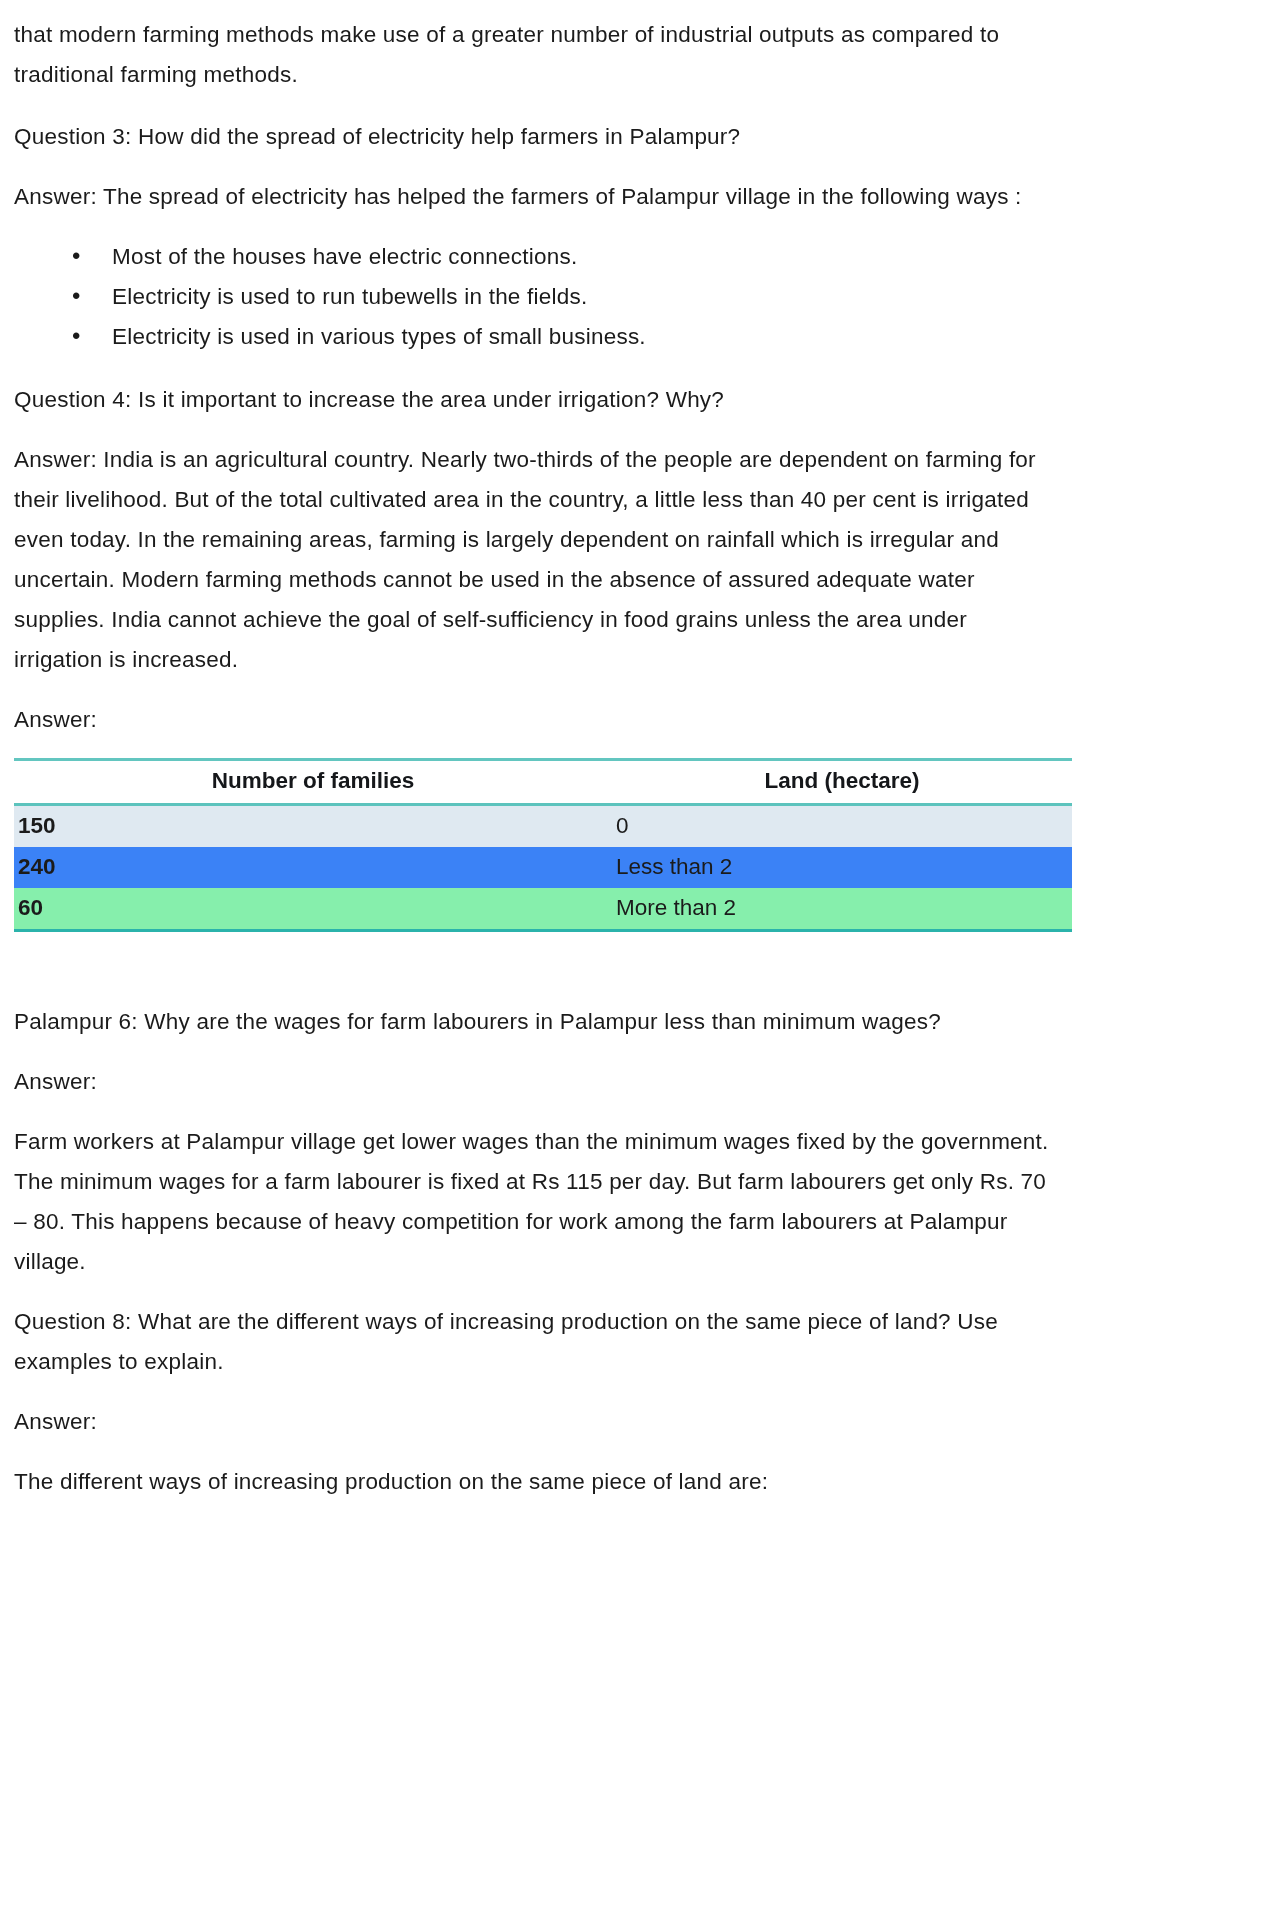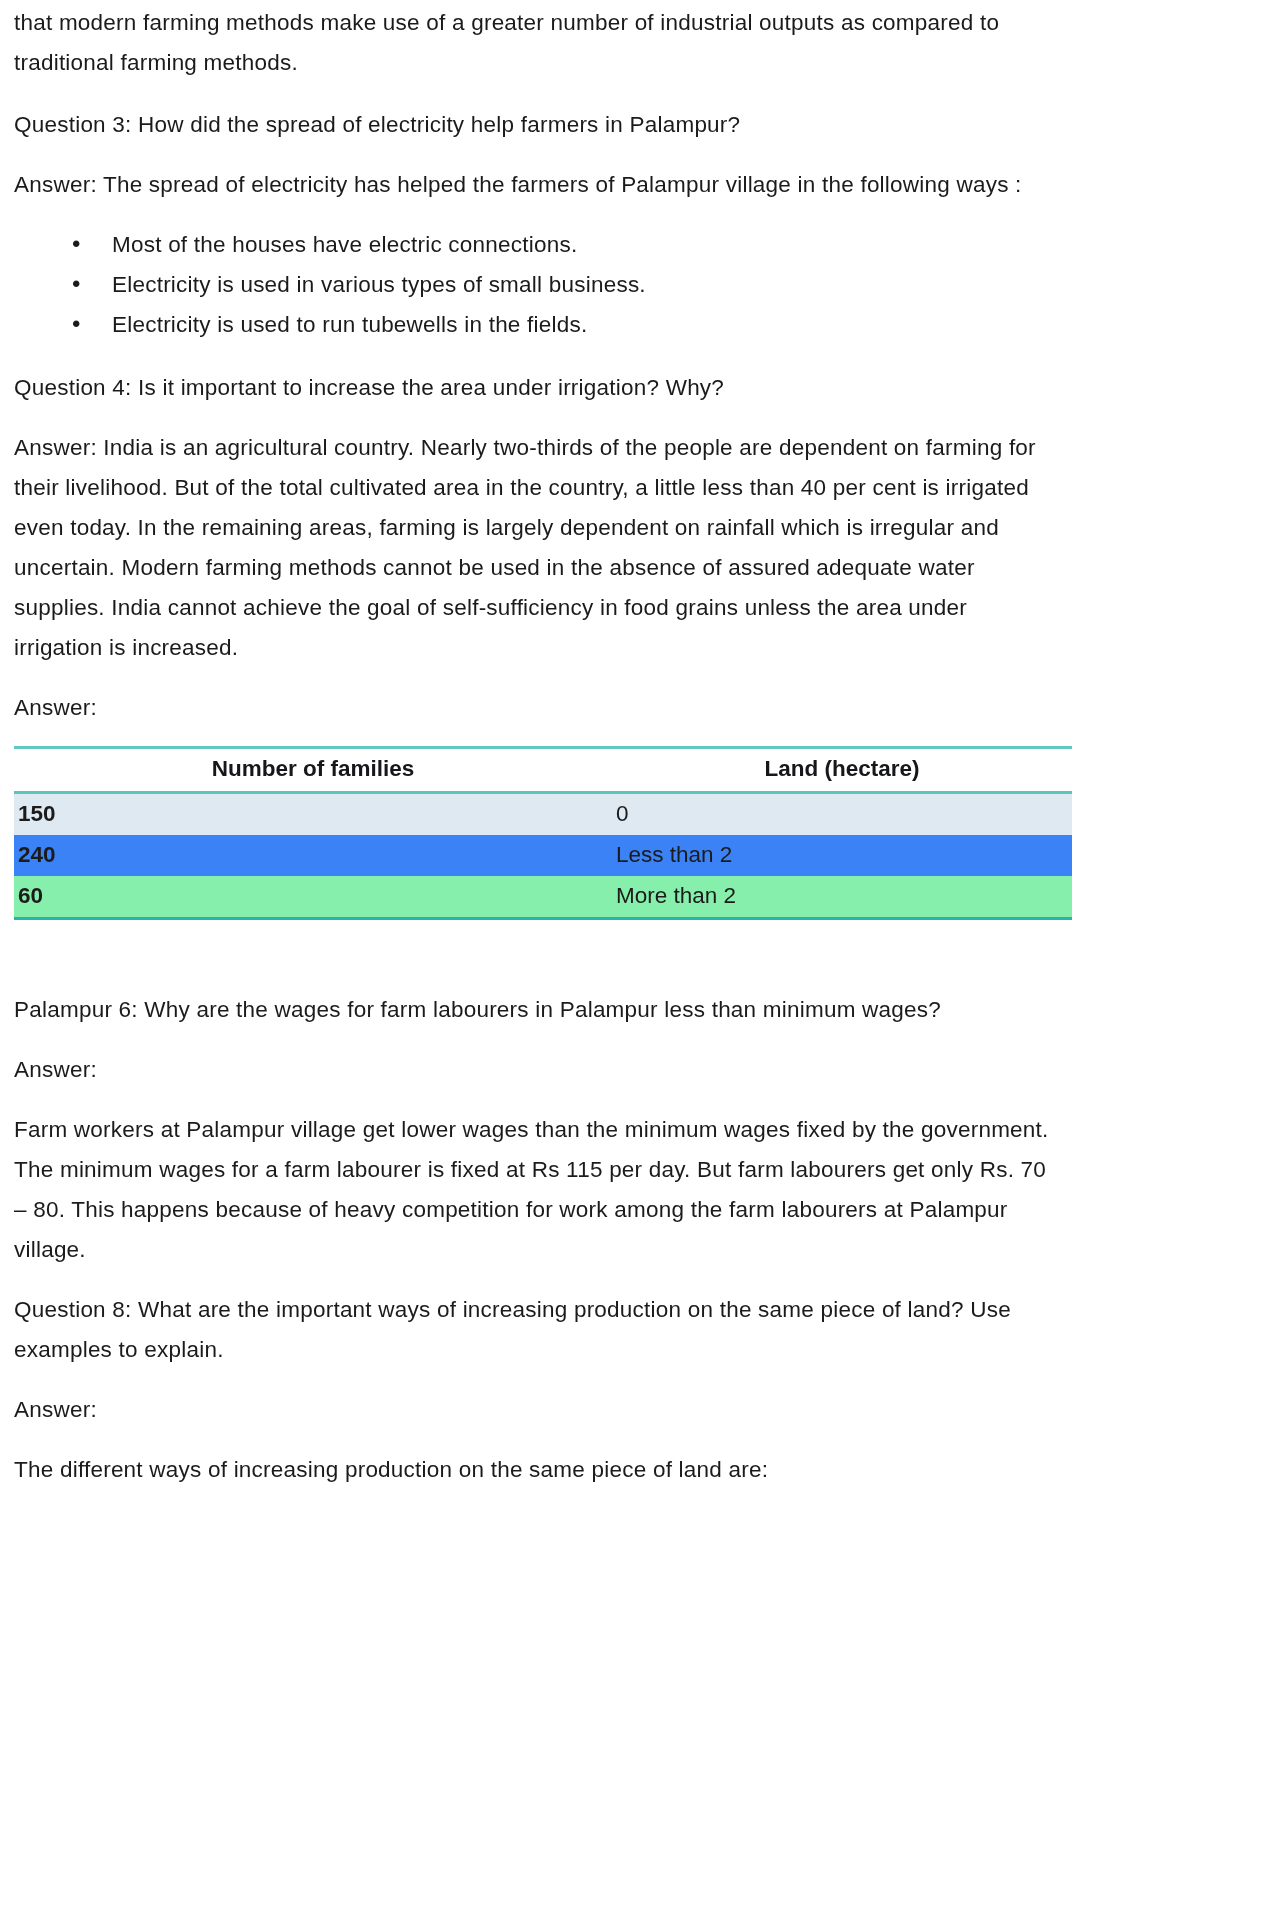--- a/index.html
+++ b/index.html
@@ -12,20 +12,21 @@
     min-height: 1905px;
     font-family: "Liberation Sans", sans-serif;
     color: #1b1b1b;
     -webkit-font-smoothing: antialiased;
   }
   .page {
     width: 1106px;
     box-sizing: border-box;
     padding: 0 16px 0 14px;
     position: relative;
+    margin-top: 12px;
   }
   p, li {
     font-size: 22.5px;
     line-height: 40px;
     margin: 0;
     letter-spacing: 0.01em;
   }
   .para {
     margin: 0 0 20px 0;
     max-width: 1040px;
@@ -106,22 +107,22 @@
 <div class="page">
 
   <p class="para first-para">that modern farming methods make use of a greater number of industrial outputs as compared to traditional farming methods.</p>
 
   <p class="para"><span class="lead-in">Question 3:</span><span> How did the spread of electricity help farmers in Palampur?</span></p>
 
   <p class="para"><span class="lead-in">Answer:</span><span> The spread of electricity has helped the farmers of Palampur village in the following ways :</span></p>
 
   <ul class="bullets">
     <li>Most of the houses have electric connections.</li>
+    <li>Electricity is used to run tubewells in the fields.</li>
     <li>Electricity is used in various types of small business.</li>
-    <li>Electricity is used to run tubewells in the fields.</li>
   </ul>
 
   <p class="para"><span class="lead-in">Question 4:</span><span> Is it important to increase the area under irrigation? Why?</span></p>
 
   <p class="para"><span class="lead-in">Answer:</span><span> India is an agricultural country. Nearly two-thirds of the people are dependent on farming for their livelihood. But of the total cultivated area in the country, a little less than 40 per cent is irrigated even today. In the remaining areas, farming is largely dependent on rainfall which is irregular and uncertain. Modern farming methods cannot be used in the absence of assured adequate water supplies. India cannot achieve the goal of self-sufficiency in food grains unless the area under irrigation is increased.</span></p>
 
 
   <p class="para tight"><span class="lead-in">Answer:</span></p>
 
   <div class="table-wrap">
@@ -154,19 +155,19 @@
   </div>
 
   <div class="spacer-lg"></div>
 
   <p class="para"><span class="lead-in">Palampur 6:</span><span> Why are the wages for farm labourers in Palampur less than minimum wages?</span></p>
 
   <p class="para"><span class="lead-in">Answer:</span></p>
 
   <p class="para">Farm workers at Palampur village get lower wages than the minimum wages fixed by the government. The minimum wages for a farm labourer is fixed at Rs 115 per day. But farm labourers get only Rs. 70 – 80. This happens because of heavy competition for work among the farm labourers at Palampur village.</p>
 
-  <p class="para"><span class="lead-in">Question 8:</span><span> What are the important ways of increasing production on the same piece of land? Use examples to explain.</span></p>
+  <p class="para"><span class="lead-in">Question 8:</span><span> What are the different ways of increasing production on the same piece of land? Use examples to explain.</span></p>
 
   <p class="para"><span class="lead-in">Answer:</span></p>
 
   <p class="para">The different ways of increasing production on the same piece of land are:</p>
 
 </div>
 
 </body></html>

